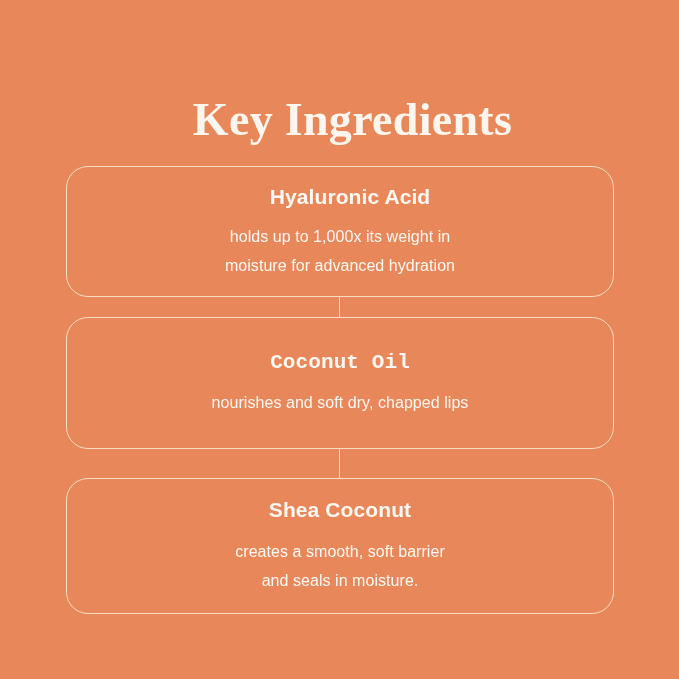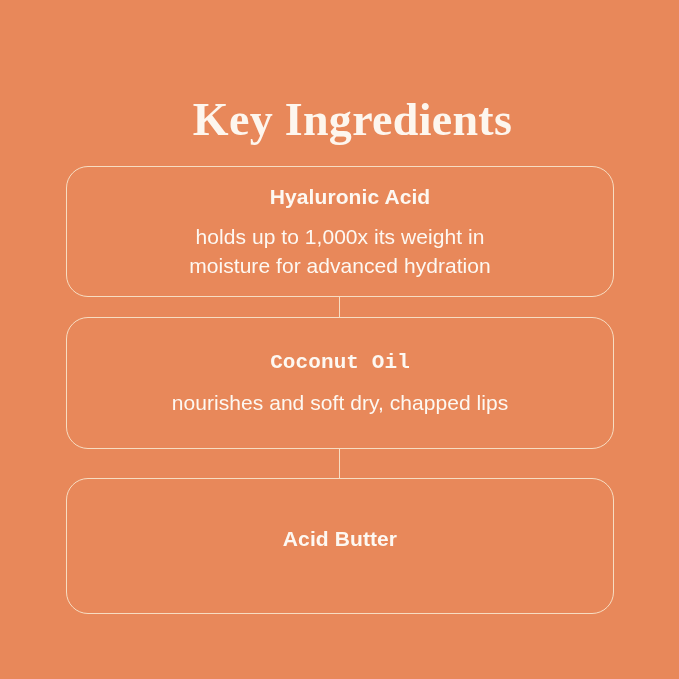--- a/index.html
+++ b/index.html
@@ -72,21 +72,21 @@
     line-height: 26px;
     color: #fdf8f2;
     text-align: center;
     letter-spacing: 0.1px;
     margin: 0;
   }
 
   .card-body {
     font-family: "Liberation Sans", sans-serif;
     font-weight: 300;
-    font-size: 21px;
+    font-size: 16px;
     line-height: 29px;
     color: #fdf8f2;
     text-align: center;
     letter-spacing: 0.05px;
     margin: 0;
     white-space: pre-line;
   }
 
   .card-1 .card-title { margin-bottom: 12px; margin-left: 20px; }
   .card-2 .card-title { margin-bottom: 12px; font-family: Liberation Mono, monospace; }
@@ -120,17 +120,19 @@
     <div class="connector connector-1"></div>
 
     <div class="ingredient-card card-2">
       <div class="card-title">Coconut Oil</div>
       <div class="card-body">nourishes and soft dry, chapped lips</div>
     </div>
 
     <div class="connector connector-2"></div>
 
     <div class="ingredient-card card-3">
-      <div class="card-title">Acid Butter</div>
+      <div class="card-title">Shea Coconut</div>
+      <div class="card-body">creates a smooth, soft barrier
+and seals in moisture.</div>
     </div>
 
   </div>
 </div>
 
 </body></html>

